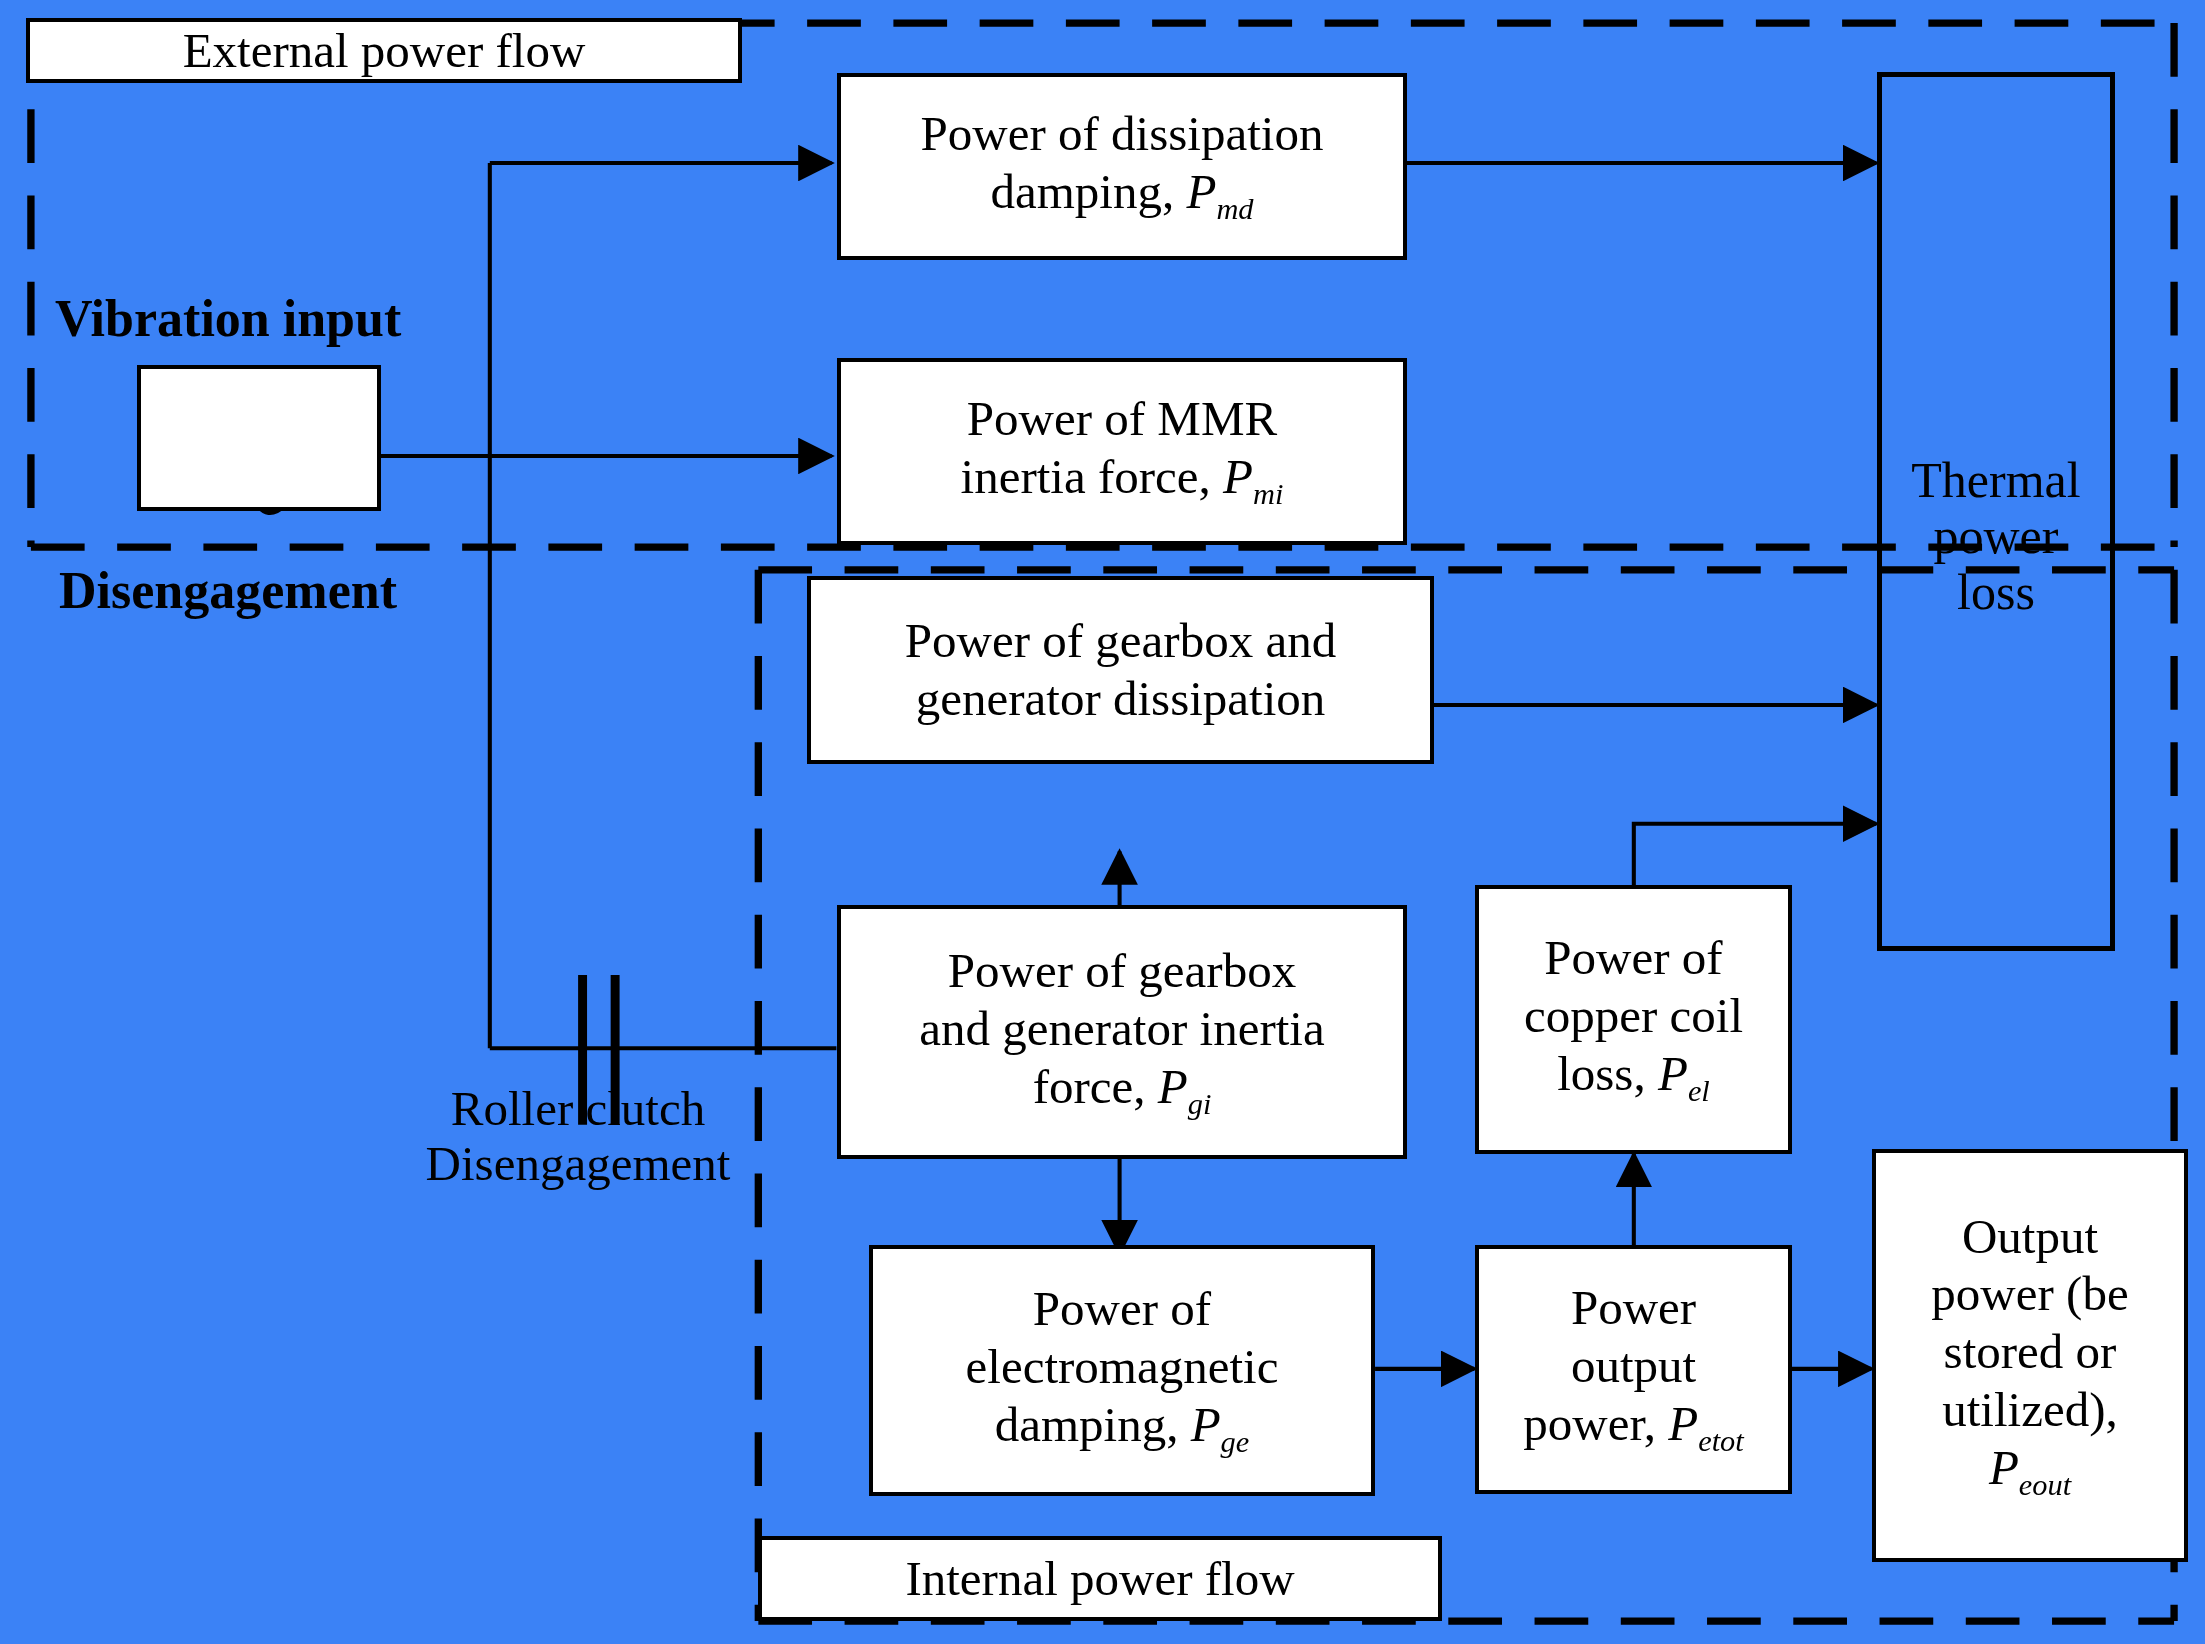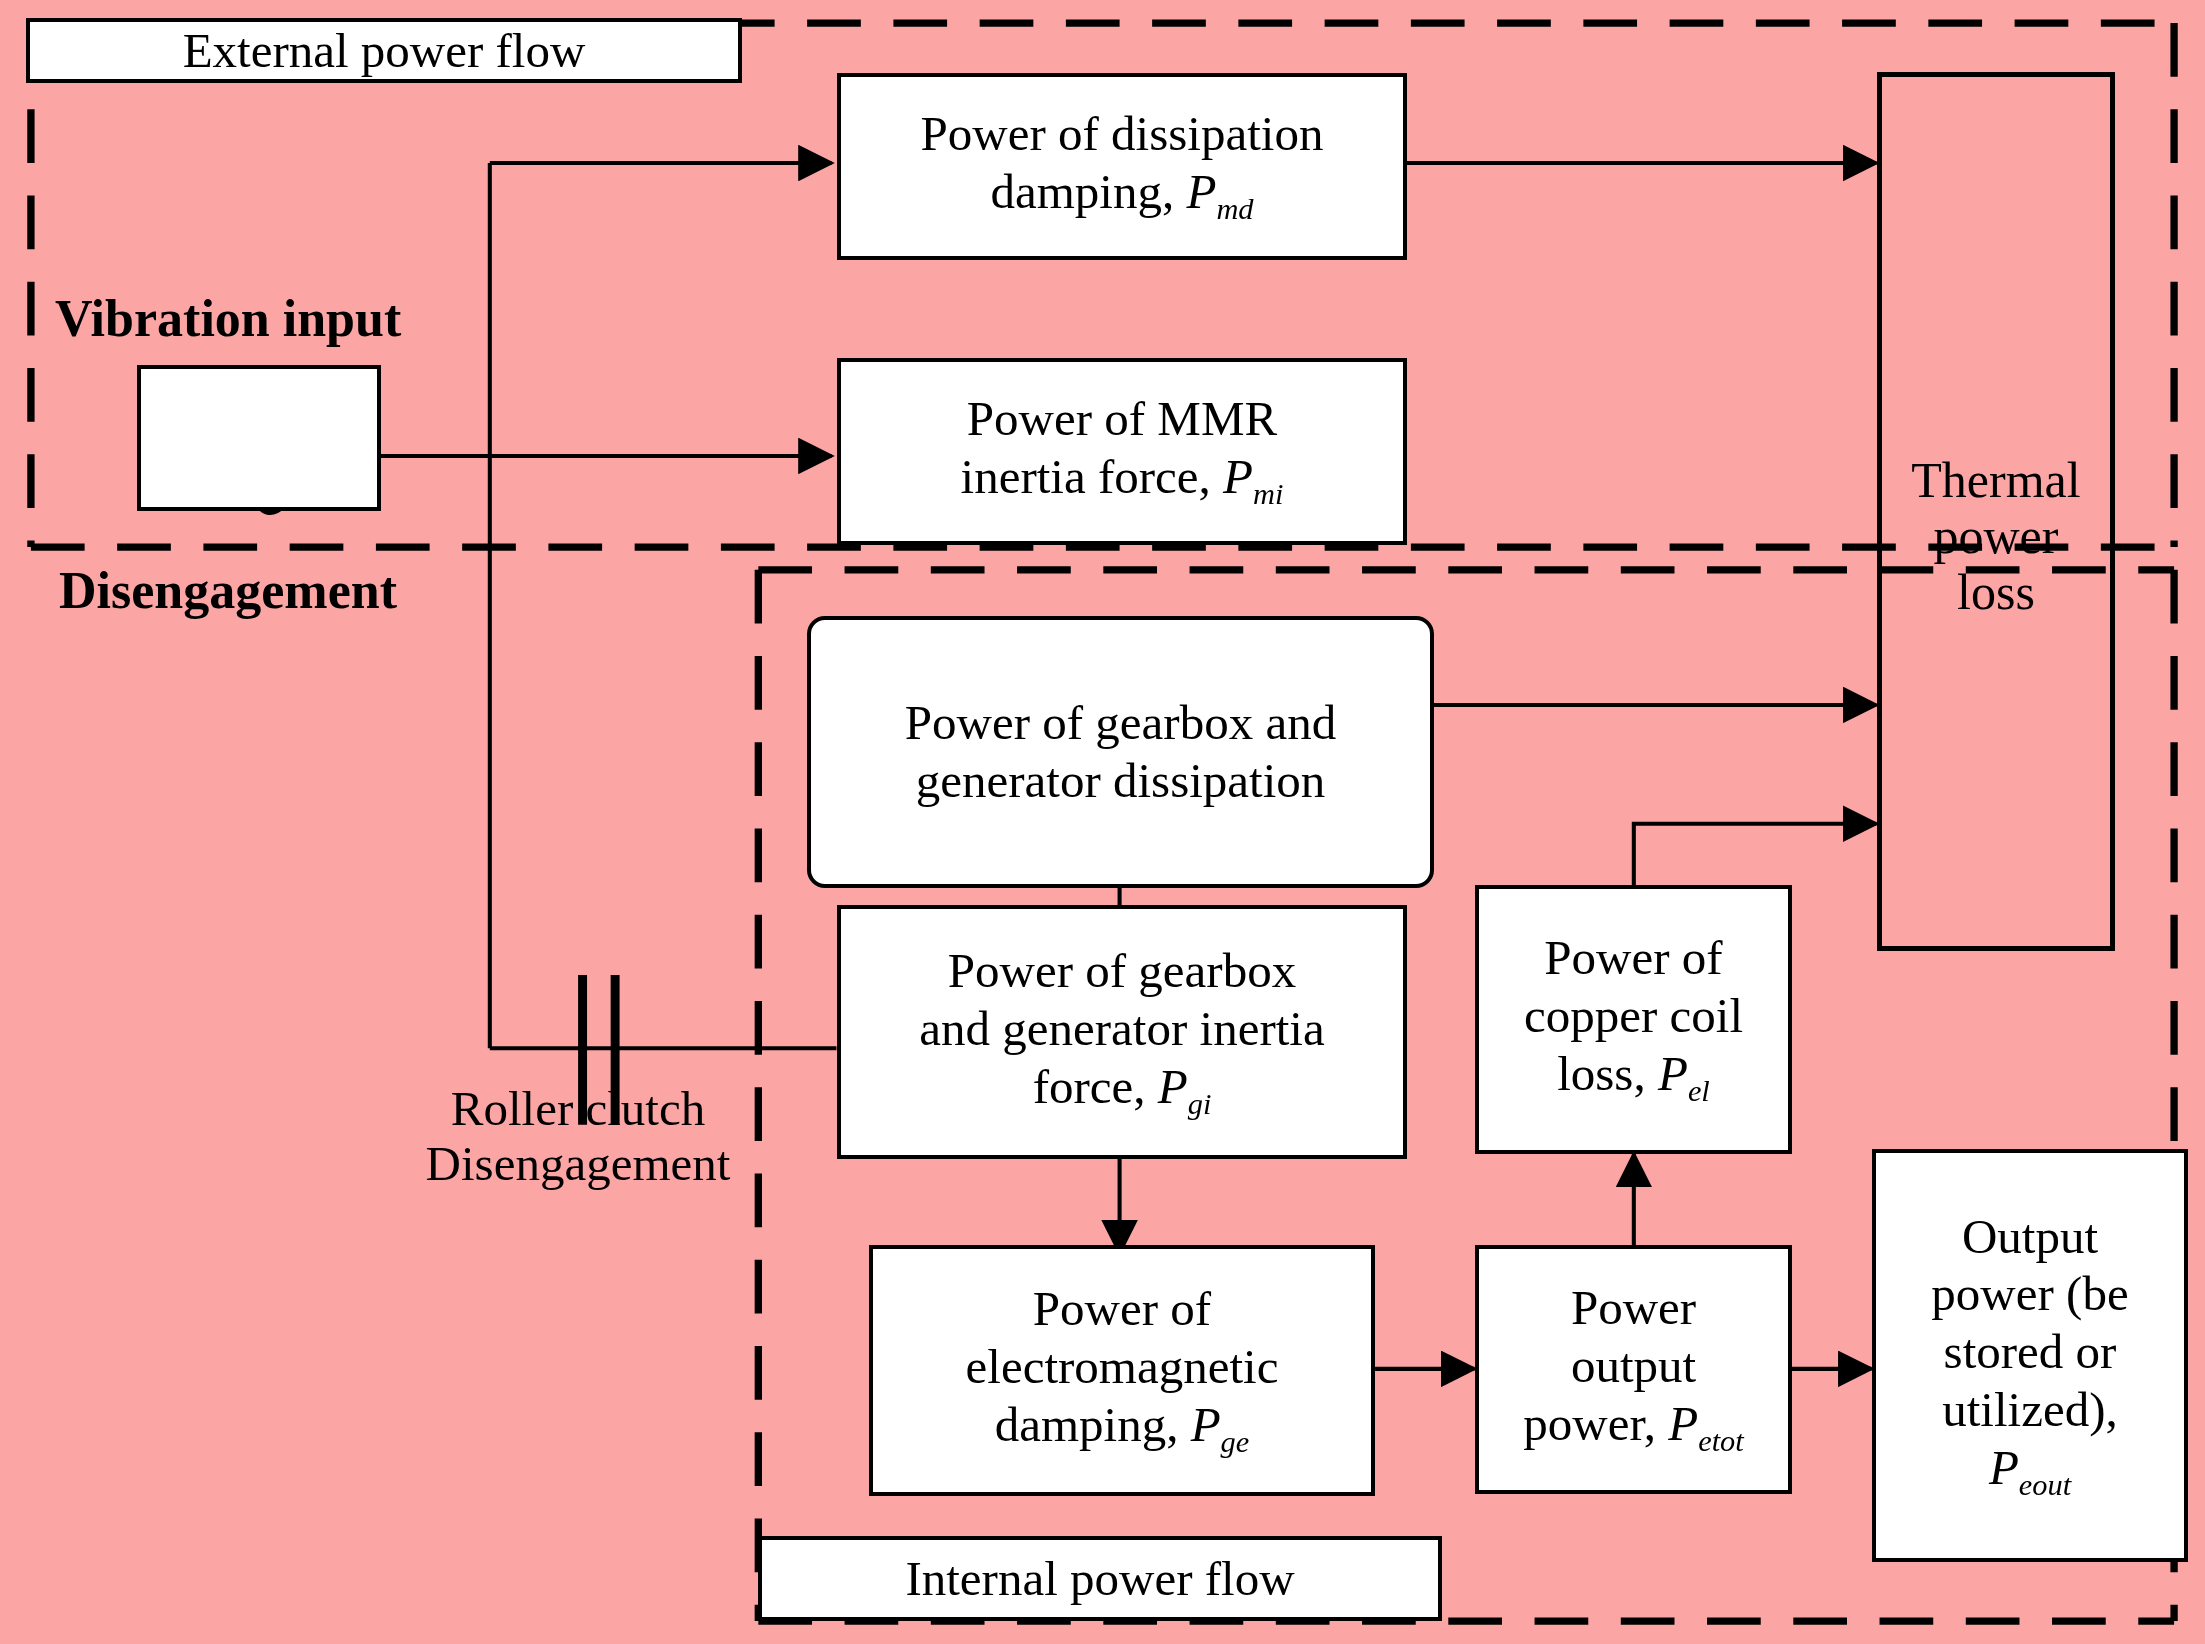--- a/index.html
+++ b/index.html
@@ -4,21 +4,21 @@
 <style>
   html, body {
     margin: 0;
     padding: 0;
     background: #ffffff;
   }
   #stage {
     position: relative;
     width: 2205px;
     height: 1645px;
-    background: #fca5a5;
+    background: #3b82f6;
     font-family: "Liberation Serif", "DejaVu Serif", serif;
     color: #000000;
     overflow: hidden;
   }
   svg.layer {
     position: absolute;
     left: 0;
     top: 0;
     width: 2205px;
     height: 1645px;
@@ -209,21 +209,21 @@
   </div>
 
   <div class="thermalbox" style="left:1877px; top:72px; width:238px; height:879px;font-family:Liberation Serif, serif;">
     <div style="margin-bottom:321px;">
       <div>Thermal</div>
       <div>power</div>
       <div>loss</div>
     </div>
   </div>
 
-  <div class="nodebox" style="left:807px; top:616px; width:627px; height:272px;border-radius:18px;">
+  <div class="nodebox" style="left:807px; top:576px; width:627px; height:188px;">
     <div>
       <div>Power of gearbox and</div>
       <div>generator dissipation</div>
     </div>
   </div>
 
   <div class="nodebox" style="left:837px; top:905px; width:570px; height:254px;">
     <div>
       <div>Power of gearbox</div>
       <div>and generator inertia</div>

